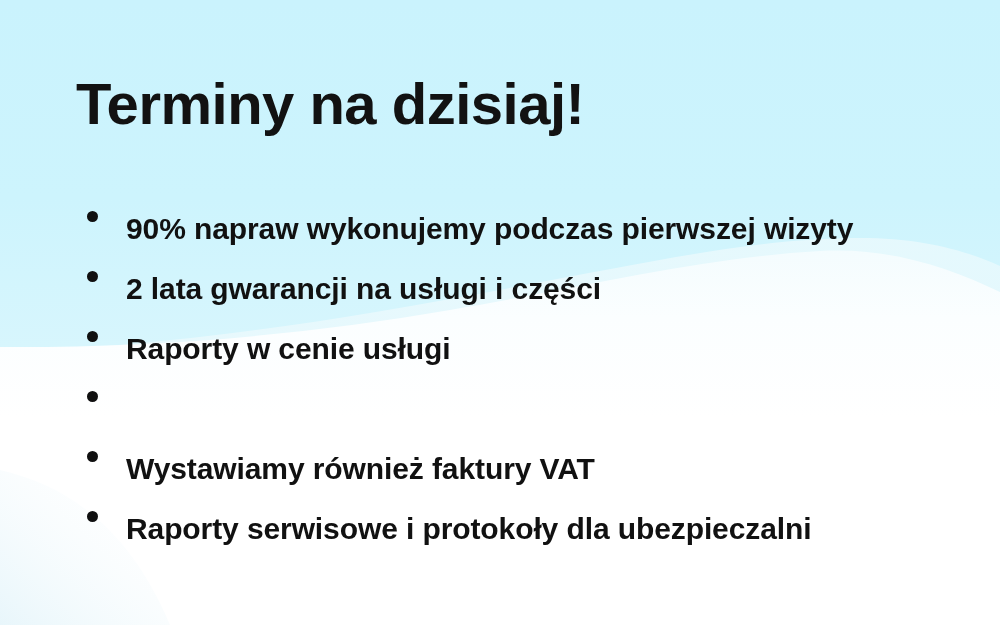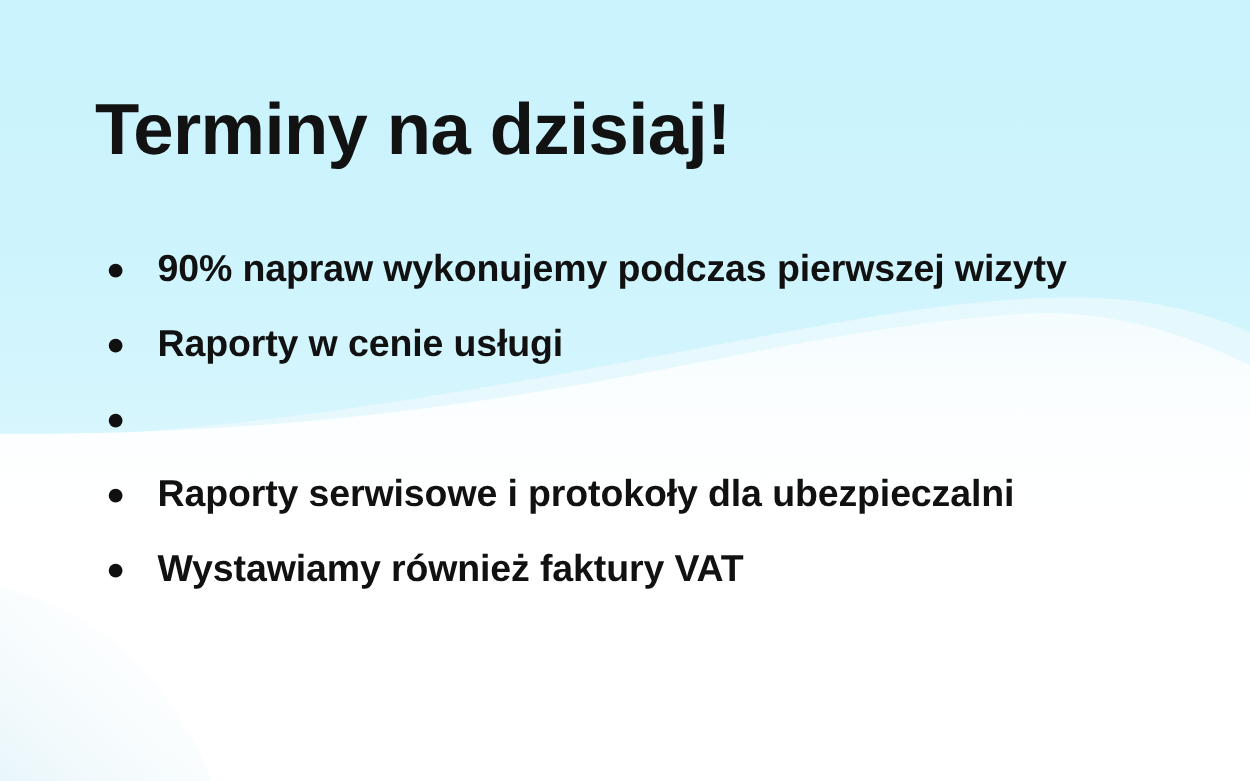--- a/index.html
+++ b/index.html
@@ -72,21 +72,21 @@
     padding: 0;
     list-style: none;
   }
 
   .bullet-item {
     position: relative;
     height: 60px;
     margin: 0;
     padding: 0 0 0 126px;
     display: flex;
-    align-items: center;
+    align-items: flex-end;
   }
 
   .bullet-marker {
     position: absolute;
     left: 87px;
     top: 50%;
     width: 11px;
     height: 11px;
     margin-top: -5px;
     border-radius: 50%;
@@ -157,35 +157,39 @@
 
     <h1 id="slide-title">Terminy na dzisiaj!</h1>
 
     <ul id="bullet-list">
 
       <li class="bullet-item">
         <span class="bullet-marker"></span>
         <span class="bullet-text">90% napraw wykonujemy podczas pierwszej wizyty</span>
       </li>
 
+      <li class="bullet-item">
+        <span class="bullet-marker"></span>
+        <span class="bullet-text">2 lata gwarancji na usługi i części</span>
+      </li>
 
       <li class="bullet-item">
         <span class="bullet-marker"></span>
         <span class="bullet-text">Raporty w cenie usługi</span>
       </li>
 
       <li class="bullet-item">
         <span class="bullet-marker"></span>
       </li>
 
       <li class="bullet-item">
         <span class="bullet-marker"></span>
-        <span class="bullet-text">Raporty serwisowe i protokoły dla ubezpieczalni</span>
+        <span class="bullet-text">Wystawiamy również faktury VAT</span>
       </li>
 
       <li class="bullet-item">
         <span class="bullet-marker"></span>
-        <span class="bullet-text">Wystawiamy również faktury VAT</span>
+        <span class="bullet-text">Raporty serwisowe i protokoły dla ubezpieczalni</span>
       </li>
 
     </ul>
   </div>
 </div>
 
 </body></html>

